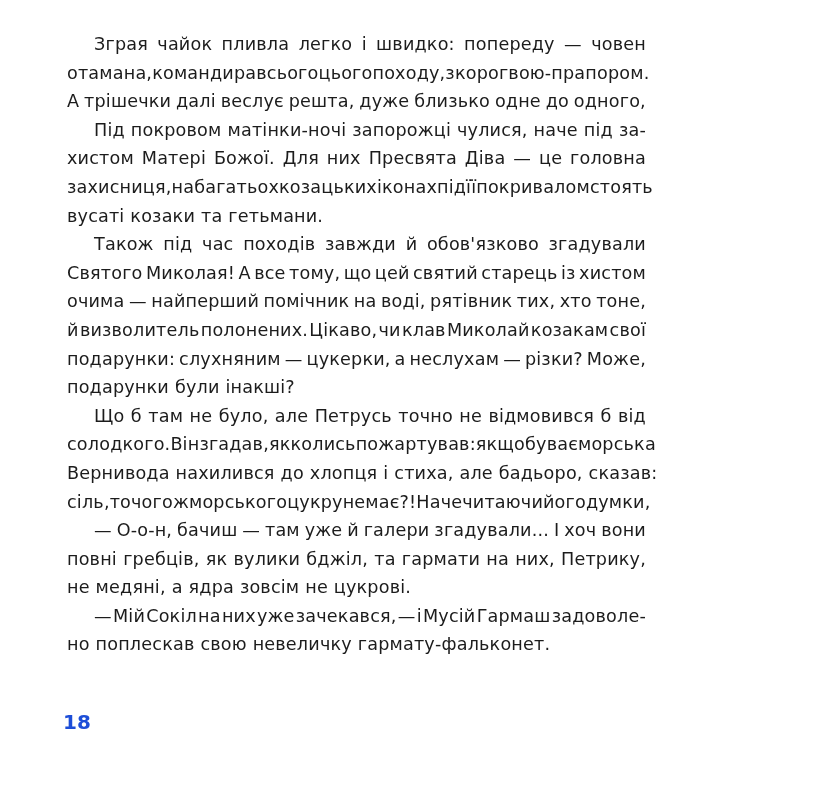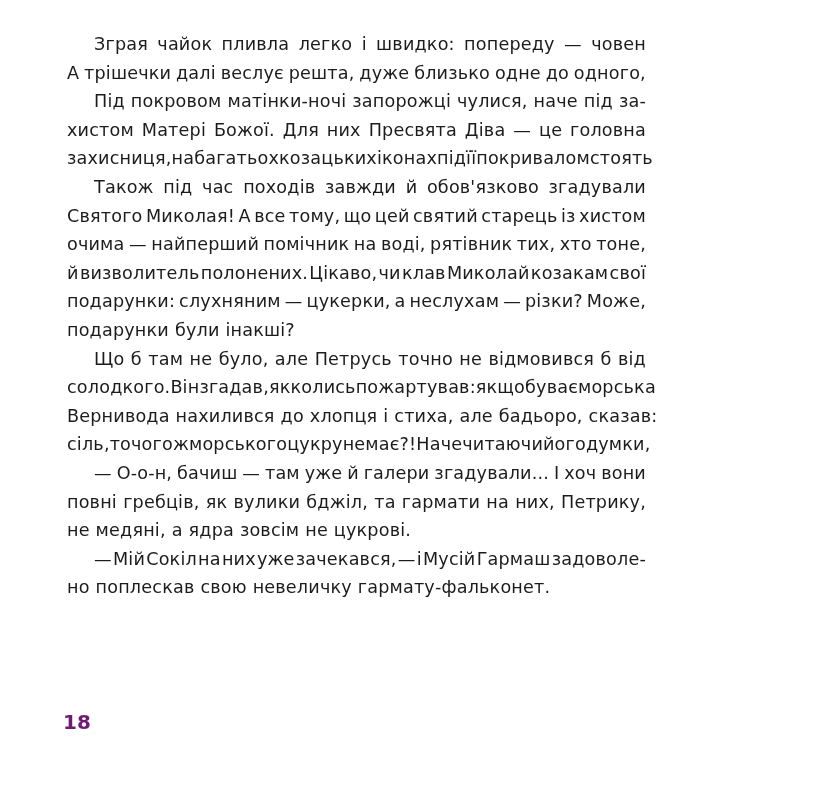--- a/index.html
+++ b/index.html
@@ -71,38 +71,40 @@
     display: block;
     white-space: pre;
   }
 
   .page-number {
     position: absolute;
     left: 63px;
     top: 710px;
     font-size: 20px;
     font-weight: 700;
-    color: #701a75;
+    color: #1d4ed8;
     letter-spacing: 0.01em;
   }
 </style>
 </head>
 <body>
 
 <div class="page">
 
   <div class="text-block" id="text-block">
       <p class="para">
         <span class="ln j indent"><span>Зграя</span><span>чайок</span><span>пливла</span><span>легко</span><span>і</span><span>швидко:</span><span>попереду</span><span>—</span><span>човен</span></span>
+        <span class="ln j"><span>отамана,</span><span>командира</span><span>всього</span><span>цього</span><span>походу,</span><span>з</span><span>корогвою-прапором.</span></span>
         <span class="ln j"><span>А</span><span>трішечки</span><span>далі</span><span>веслує</span><span>решта,</span><span>дуже</span><span>близько</span><span>одне</span><span>до</span><span>одного,</span></span>
       </p>
       <p class="para">
         <span class="ln j indent"><span>Під</span><span>покровом</span><span>матінки-ночі</span><span>запорожці</span><span>чулися,</span><span>наче</span><span>під</span><span>за-</span></span>
         <span class="ln j"><span>хистом</span><span>Матері</span><span>Божої.</span><span>Для</span><span>них</span><span>Пресвята</span><span>Діва</span><span>—</span><span>це</span><span>головна</span></span>
         <span class="ln j"><span>захисниця,</span><span>на</span><span>багатьох</span><span>козацьких</span><span>іконах</span><span>під</span><span>її</span><span>покривалом</span><span>стоять</span></span>
+        <span class="ln last">вусаті козаки та гетьмани.</span>
       </p>
       <p class="para">
         <span class="ln j indent"><span>Також</span><span>під</span><span>час</span><span>походів</span><span>завжди</span><span>й</span><span>обов'язково</span><span>згадували</span></span>
         <span class="ln j"><span>Святого</span><span>Миколая!</span><span>А</span><span>все</span><span>тому,</span><span>що</span><span>цей</span><span>святий</span><span>старець</span><span>із</span><span>хистом</span></span>
         <span class="ln j"><span>очима</span><span>—</span><span>найперший</span><span>помічник</span><span>на</span><span>воді,</span><span>рятівник</span><span>тих,</span><span>хто</span><span>тоне,</span></span>
         <span class="ln j"><span>й</span><span>визволитель</span><span>полонених.</span><span>Цікаво,</span><span>чи</span><span>клав</span><span>Миколай</span><span>козакам</span><span>свої</span></span>
         <span class="ln j"><span>подарунки:</span><span>слухняним</span><span>—</span><span>цукерки,</span><span>а</span><span>неслухам</span><span>—</span><span>різки?</span><span>Може,</span></span>
         <span class="ln last">подарунки були інакші?</span>
       </p>
       <p class="para">

